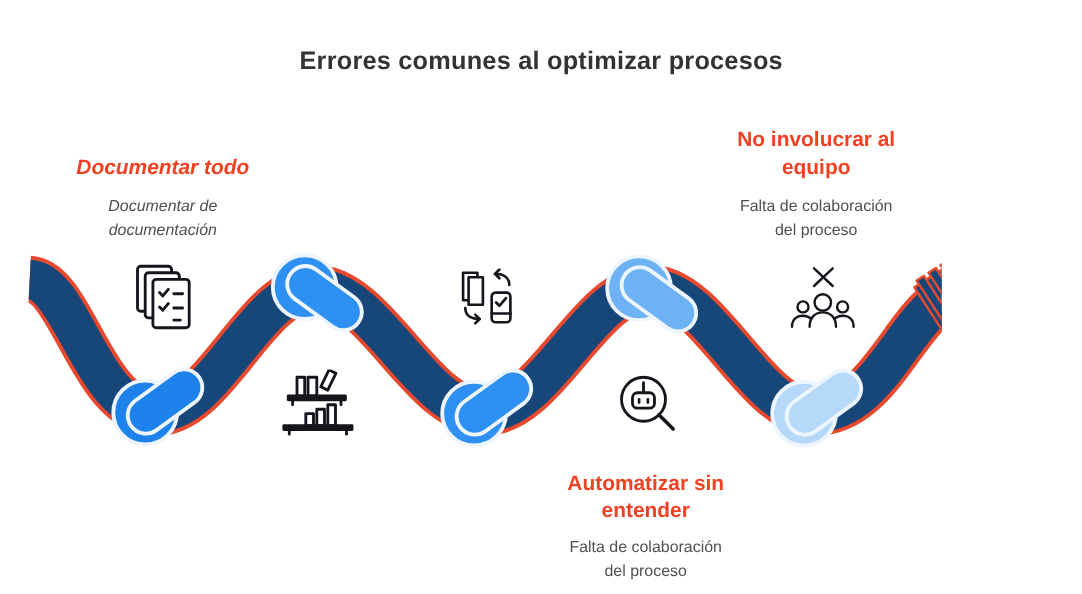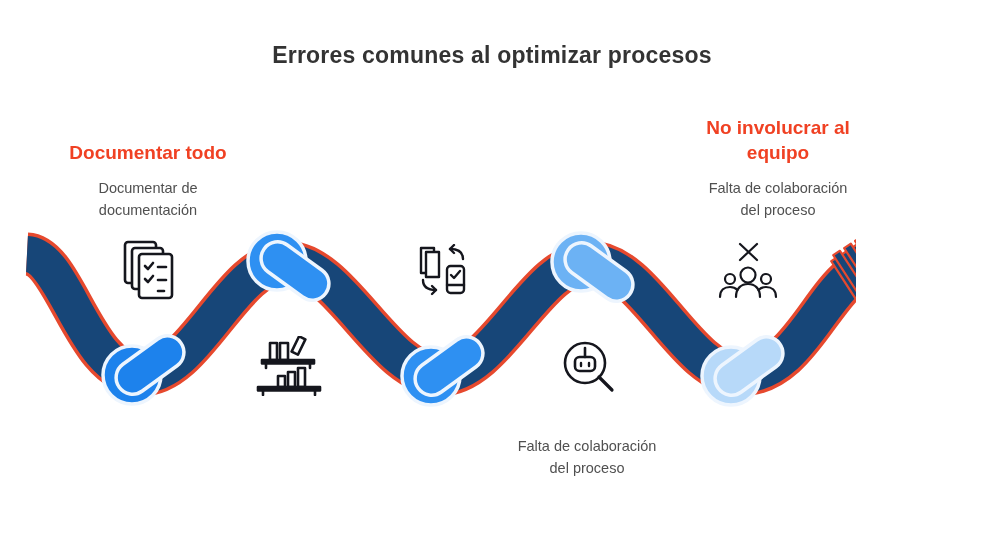--- a/index.html
+++ b/index.html
@@ -151,31 +151,32 @@
       <line x1="40" y1="3" x2="23" y2="19"></line>
       <circle cx="13" cy="38" r="5"></circle>
       <path d="M 3 56 c 0 -7 4.5 -10 10 -10 c 3 0 5.5 1 7.5 3"></path>
       <circle cx="49" cy="38" r="5"></circle>
       <path d="M 59 56 c 0 -7 -4.5 -10 -10 -10 c -3 0 -5.5 1 -7.5 3"></path>
       <circle cx="31" cy="34" r="7.5"></circle>
       <path d="M 19 56 c 0 -9 5.5 -13 12 -13 c 6.5 0 12 4 12 13"></path>
     </g>
   </svg>
 
-  <div class="item top" style="left:53px;top:113px;">
+  <div class="item top" style="left:53px;top:113px;font-style:italic;">
     <div class="heading">Documentar todo</div>
     <div class="subtitle">Documentar de documentación</div>
   </div>
 
 
-  <div class="item top" style="left:683px;top:113px;">
+  <div class="item top" style="left:647px;top:113px;">
     <div class="heading">No involucrar al equipo</div>
     <div class="subtitle">Falta de colaboración del proceso</div>
   </div>
 
   <div class="item bottom" style="left:191px;top:425px;">
   </div>
 
   <div class="item bottom" style="left:492px;top:425px;">
+    <div class="heading">Automatizar sin entender</div>
     <div class="subtitle">Falta de colaboración del proceso</div>
   </div>
 
 </div>
 
 </body></html>

